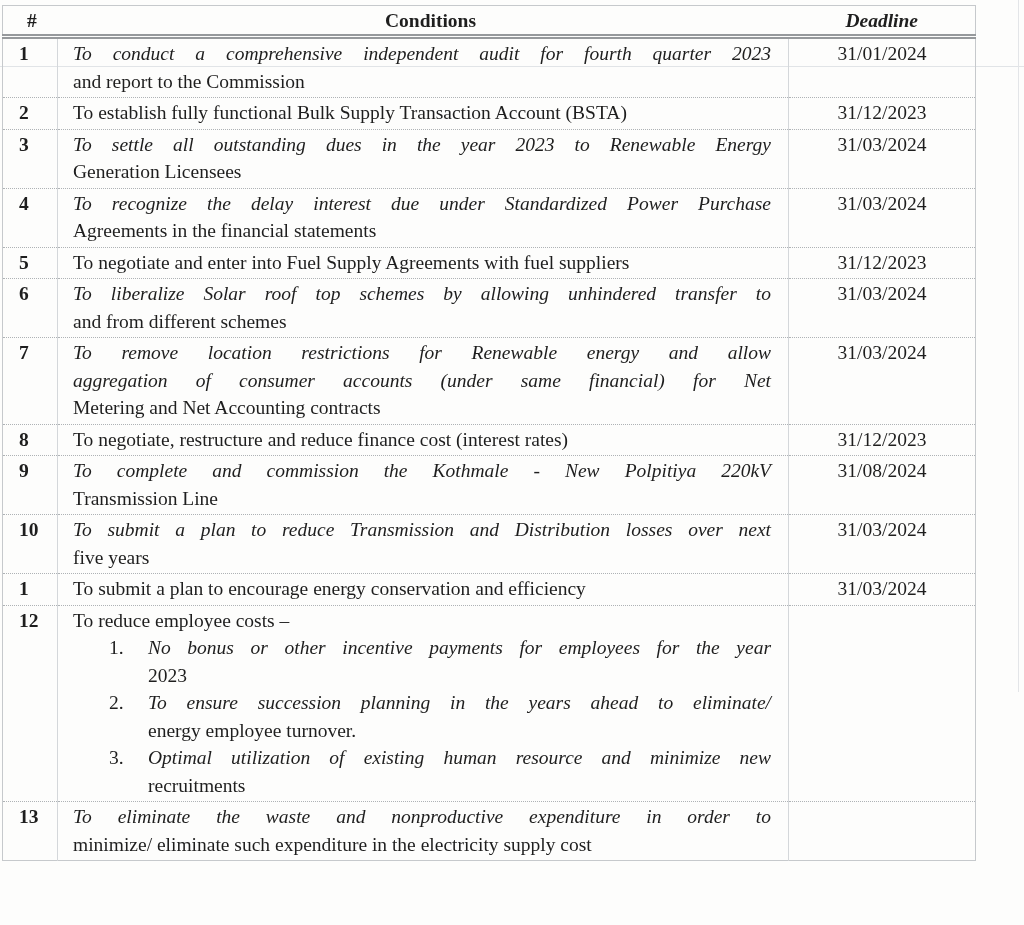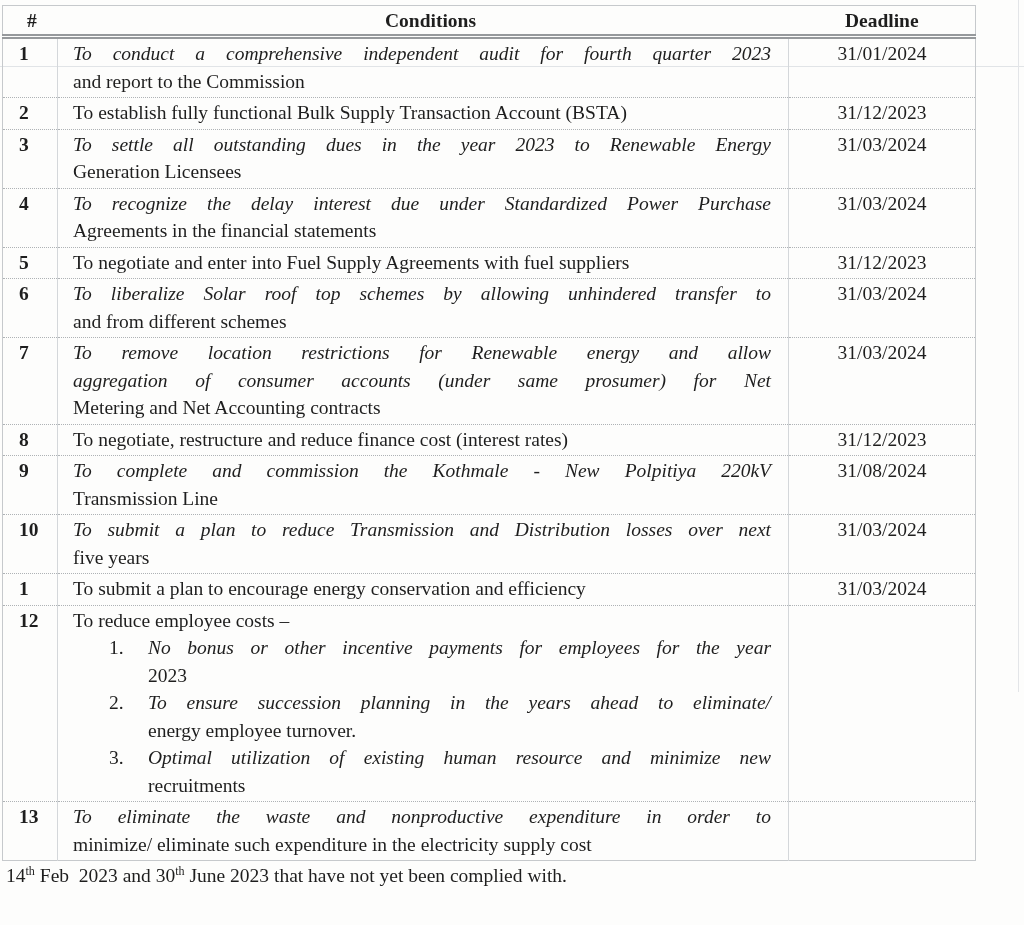--- a/index.html
+++ b/index.html
@@ -12,21 +12,21 @@
   }
   .table-wrap{position:absolute;left:2px;top:5px;width:973px;}
   table{width:100%;border-collapse:collapse;table-layout:fixed;
         border:1px solid #c6c9cc;}
   col.c1{width:55px;} col.c2{width:731px;} col.c3{width:187px;}
   th,td{vertical-align:top;font-size:19.5px;line-height:27.5px;}
   thead th{border-bottom:5px double #96999c;line-height:26px;
            padding:2px 0 0 0;text-align:left;font-weight:bold;}
   th.h-num{padding-left:24px;}
   th.h-cond{padding-left:15px;text-align:center;}
-  th.h-dl{text-align:center;padding-left:0;}
+  th.h-dl{text-align:center;padding-left:0;font-style:italic;}
   tbody td{border-top:1px dotted #aeb2b5;}
   td.c-num{font-weight:bold;padding:1px 0 2px 16px;
            border-right:1px solid #d4d7da;}
   td.c-cond{padding:1px 17px 2px 15px;border-right:1px solid #d4d7da;}
   td.c-dl{text-align:center;padding:1px 0 2px 0;}
   .jl{text-align:justify;text-align-last:justify;font-style:italic;}
   .ll{text-align:left;}
   .li-row{display:flex;margin-left:36px;}
   .li-num{flex:none;width:39px;}
   .li-body{flex:1;min-width:0;}
@@ -101,21 +101,21 @@
       <td class="c-cond">
         <div class="jl">To liberalize Solar roof top schemes by allowing unhindered transfer to</div>
         <div class="ll">and from different schemes</div>
       </td>
       <td class="c-dl">31/03/2024</td>
     </tr>
     <tr>
       <td class="c-num">7</td>
       <td class="c-cond">
         <div class="jl">To remove location restrictions for Renewable energy and allow</div>
-        <div class="jl">aggregation of consumer accounts (under same prosumer) for Net</div>
+        <div class="jl">aggregation of consumer accounts (under same financial) for Net</div>
         <div class="ll">Metering and Net Accounting contracts</div>
       </td>
       <td class="c-dl">31/03/2024</td>
     </tr>
     <tr>
       <td class="c-num">8</td>
       <td class="c-cond">
         <div class="ll">To negotiate, restructure and reduce finance cost (interest rates)</div>
       </td>
       <td class="c-dl">31/12/2023</td>
@@ -177,14 +177,13 @@
         <div class="jl">To eliminate the waste and nonproductive expenditure in order to</div>
         <div class="ll">minimize/ eliminate such expenditure in the electricity supply cost</div>
       </td>
       <td class="c-dl"></td>
     </tr>
   </tbody>
 </table>
 </div>
 
 <div class="footer">
-  <div class="ll"><span>14</span><span class="sup">th</span><span> Feb&nbsp; 2023 and 30</span><span class="sup">th</span><span> June 2023 that have not yet been complied with.</span></div>
 </div>
 
 </body></html>

